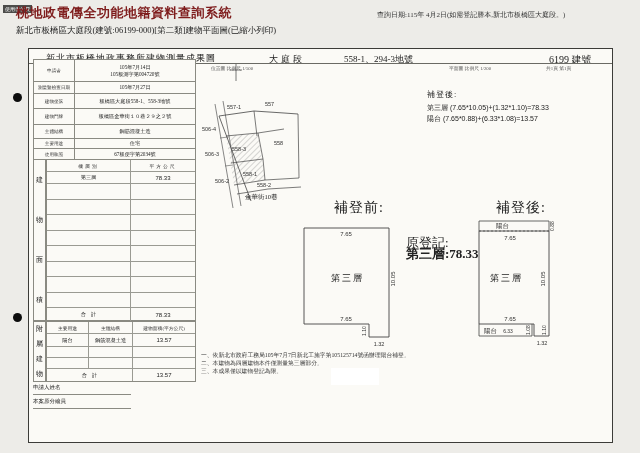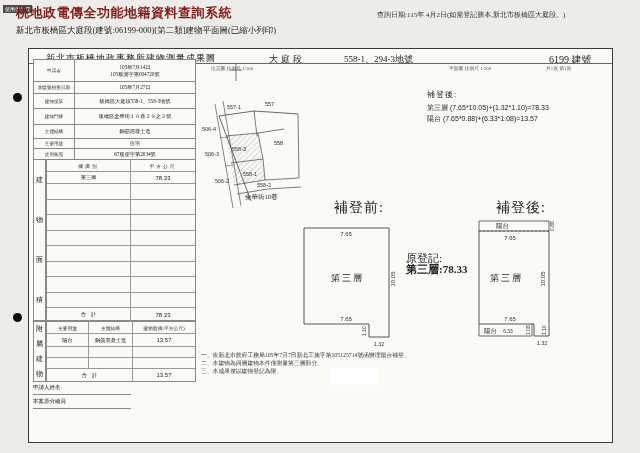--- a/index.html
+++ b/index.html
@@ -43,21 +43,21 @@
   .ffield{position:absolute;left:4px;width:98px;font-size:5.5px;color:#222;
           border-bottom:1px solid #8a8a82;padding-bottom:3px}
   
   .notes{position:absolute;left:172px;top:302px;width:280px;font-size:5.8px;line-height:8px;color:#333}
   .patch{position:absolute;left:302px;top:319px;width:48px;height:17px;background:#ffffff}
   
   .formulas{position:absolute;left:398px;top:40px;color:#222}
   .formulas .t{font-size:8px;letter-spacing:1px;margin-bottom:2px}
   .formulas .f{font-size:7px;font-family:"Liberation Sans",sans-serif;line-height:11px}
   .plan-title{position:absolute;font-size:14px;letter-spacing:1px;color:#222}
-  .origreg{position:absolute;left:377px;top:204px;font-size:11px;line-height:11px;color:#222}
+  .origreg{position:absolute;left:377px;top:188px;font-size:13px;line-height:11px;color:#222}
   .origreg .b{font-weight:600}
   svg{overflow:visible}
   svg text{font-family:"Liberation Sans",sans-serif;fill:#333}
   .room-label{font-family:"Liberation Serif","DejaVu Serif",serif;font-size:9px;letter-spacing:2px;fill:#222}
   .small-label{font-family:"Liberation Serif","DejaVu Serif",serif;font-size:6.5px;fill:#222}
 </style>
 </head>
 <body>
 
 <div class="screen">

